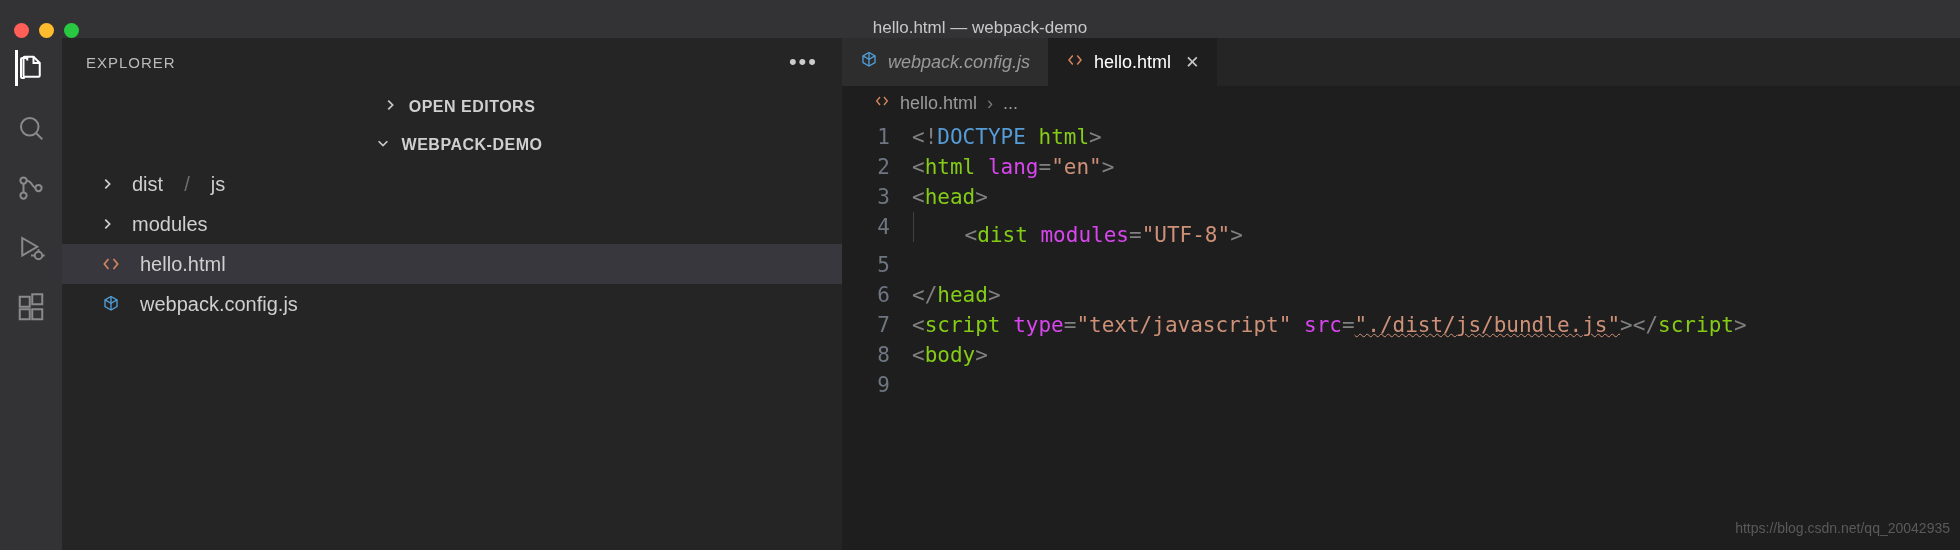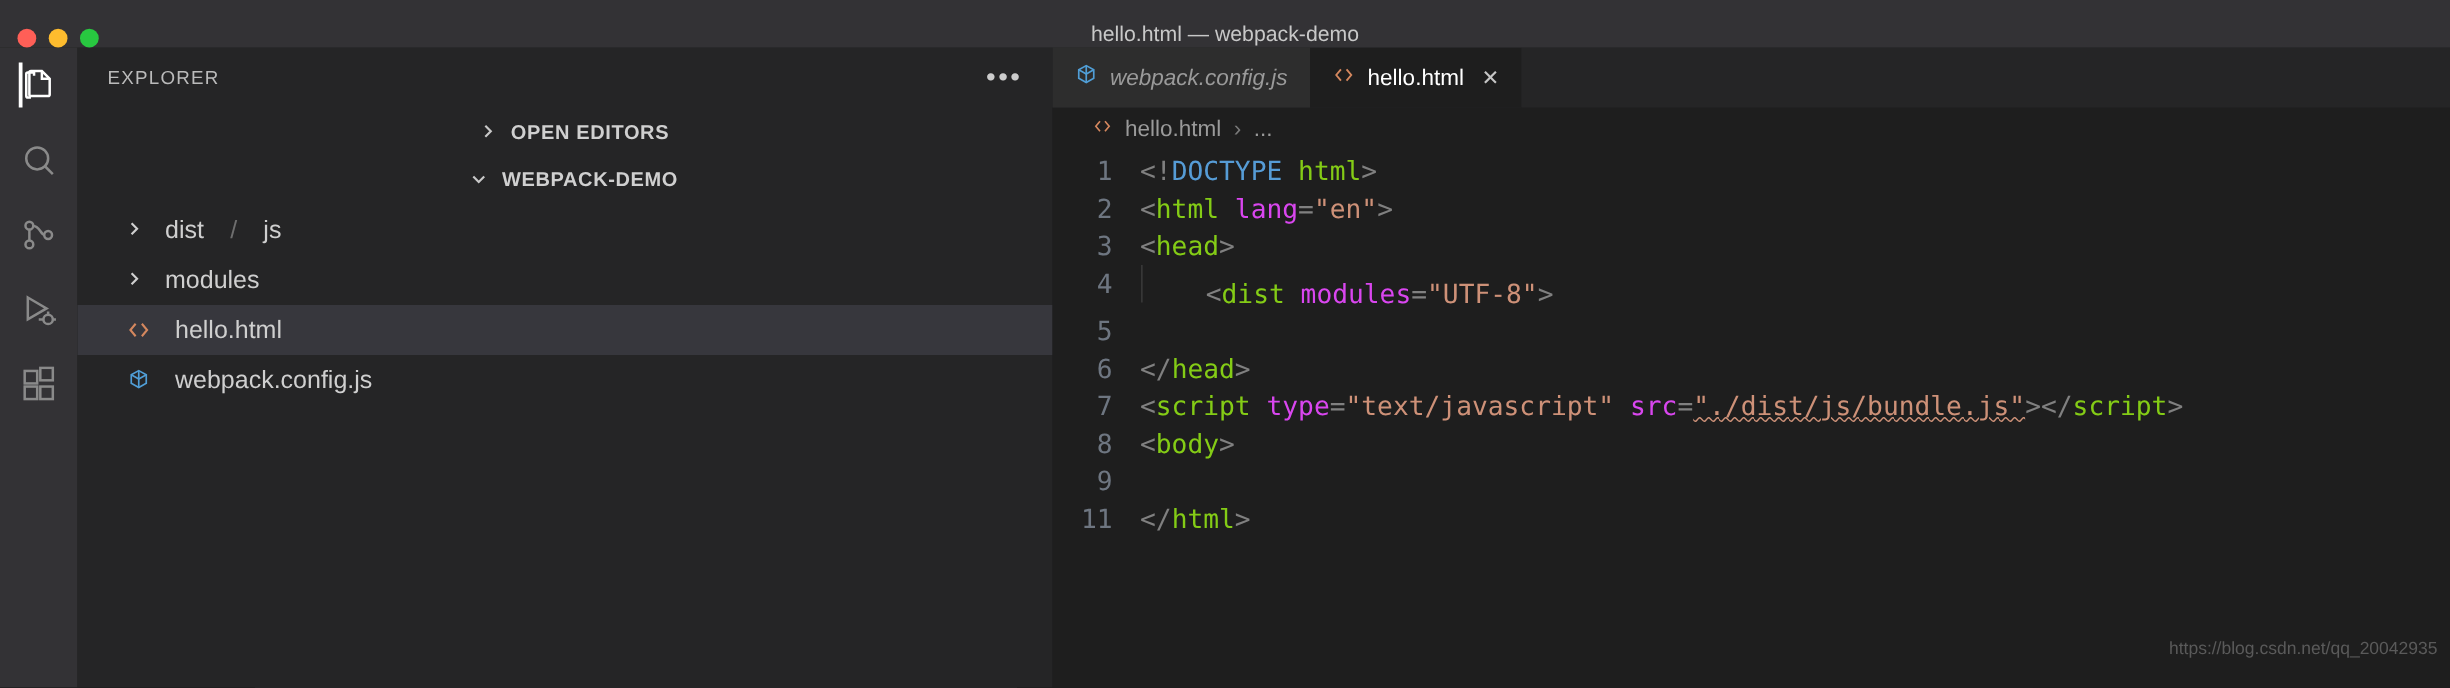--- a/index.html
+++ b/index.html
@@ -50,21 +50,21 @@
   .indentg { border-left:1px solid #404040; display:inline-block; height:30px; margin-left:1px; }
   .src { white-space:pre; }
   .p   { color:#808080; }    
   .tg  { color:#84cc16; }    
   .at  { color:#d946ef; }    
   .st  { color:#ce9178; }    
   .doct{ color:#569cd6; }
   .txt { color:#d4d4d4; }
   .under { text-decoration:underline wavy #ce9178; text-decoration-thickness:1px; }
 
-  .watermark { position:absolute; right:10px; bottom:24px; font-size:14px; color:#5a5a5a; }
+  .watermark { position:absolute; right:10px; bottom:14px; font-size:14px; color:#5a5a5a; }
 
   
   .jsico { color:#509ed6; }
   .htmlicoO { color:#d4875e; }
   .chevsvg { width:14px; height:14px; }
 </style>
 </head>
 <body>
 
 <div class="titlebar">
@@ -248,21 +248,17 @@
           <div class="src"><span class="p">&lt;</span><span class="tg">script</span><span class="txt"> </span><span class="at">type</span><span class="p">=</span><span class="st">"text/javascript"</span><span class="txt"> </span><span class="at">src</span><span class="p">=</span><span class="st under">"./dist/js/bundle.js"</span><span class="p">&gt;</span><span class="p">&lt;</span><span class="p">/</span><span class="tg">script</span><span class="p">&gt;</span></div>
         </div>
       <div class="line">
           <div class="gutter">8</div>
           <div class="src"><span class="p">&lt;</span><span class="tg">body</span><span class="p">&gt;</span></div>
         </div>
       <div class="line">
           <div class="gutter">9</div>
           <div class="src"></div>
         </div>
-      <div class="line">
-          <div class="gutter">11</div>
-          <div class="src"><span class="p">&lt;</span><span class="p">/</span><span class="tg">html</span><span class="p">&gt;</span></div>
-        </div>
     </div>
   </div>
 </div>
 
 <div class="watermark">https://blog.csdn.net/qq_20042935</div>
 
 </body></html>

